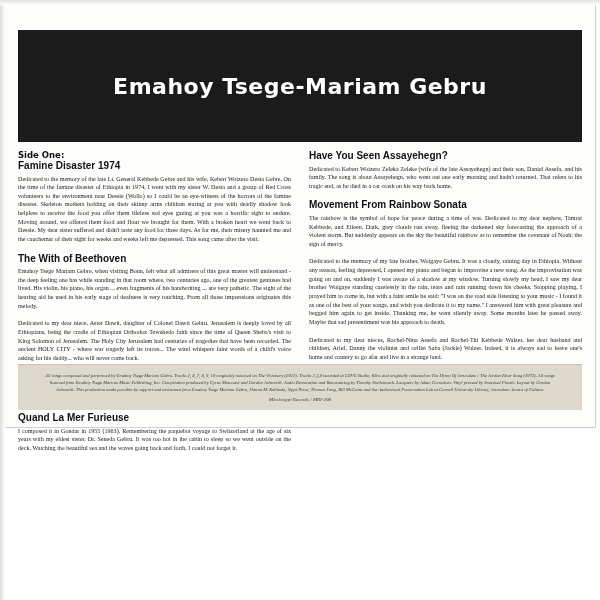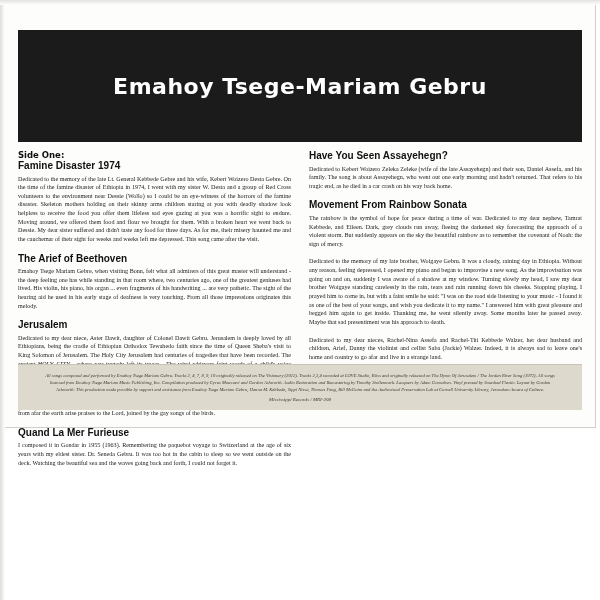--- a/index.html
+++ b/index.html
@@ -143,26 +143,25 @@
 
     <div class="col">
       <div class="side-head">Side One:</div>
 
       <div class="track">
         <div class="track-title">Famine Disaster 1974</div>
         <div class="track-body">Dedicated to the memory of the late Lt. General Kebbede Gebre and his wife, Kebert Woizero Desta Gebre. On the time of the famine disaster of Ethiopia in 1974, I went with my sister W. Desta and a group of Red Cross volunteers to the environment near Dessie (Wollo) so I could be an eye-witness of the horrors of the famine disaster. Skeleton mothers holding on their skinny arms children staring at you with deadly shadow look helpless to receive the food you offer them lifeless sad eyes gazing at you was a horrific sight to endure. Moving around, we offered them food and flour we brought for them. With a broken heart we went back to Dessie. My dear sister suffered and didn't taste any food for three days. As for me, their misery haunted me and the cauchemar of their sight for weeks and weeks left me depressed. This song came after the visit.</div>
       </div>
 
       <div class="track">
-        <div class="track-title">The Arief of Beethoven</div>
+        <div class="track-title">The With of Beethoven</div>
         <div class="track-body">Emahoy Tsege Mariam Gebre, when visiting Bonn, felt what all admirers of this great master will understand - the deep feeling one has while standing in that room where, two centuries ago, one of the greatest geniuses had lived. His violin, his piano, his organ ... even fragments of his handwriting ... are very pathetic. The sight of the hearing aid he used in his early stage of deafness is very touching. From all those impressions originates this melody.</div>
       </div>
 
       <div class="track">
-        <div class="track-title">Jerusalem</div>
         <div class="track-body">Dedicated to my dear niece, Aster Dawit, daughter of Colonel Dawit Gebru. Jerusalem is deeply loved by all Ethiopians, being the cradle of Ethiopian Orthodox Tewahedo faith since the time of Queen Sheba's visit to King Solomon of Jerusalem. The Holy City Jerusalem had centuries of tragedies that have been recorded. The ancient HOLY CITY - where war tragedy left its traces... The wind whispers faint words of a child's voice asking for his daddy... who will never come back.</div>
       </div>
 
       <div class="track">
         <div class="track-title">Aurora</div>
         <div class="track-body">On the endless sky twinkling stars are fading one by one. The dawn of a spring morning wakes up nature, and from afar the earth arise praises to the Lord, joined by the gay songs of the birds.</div>
       </div>
 
       <div class="track">
         <div class="track-title">Quand La Mer Furieuse</div>

